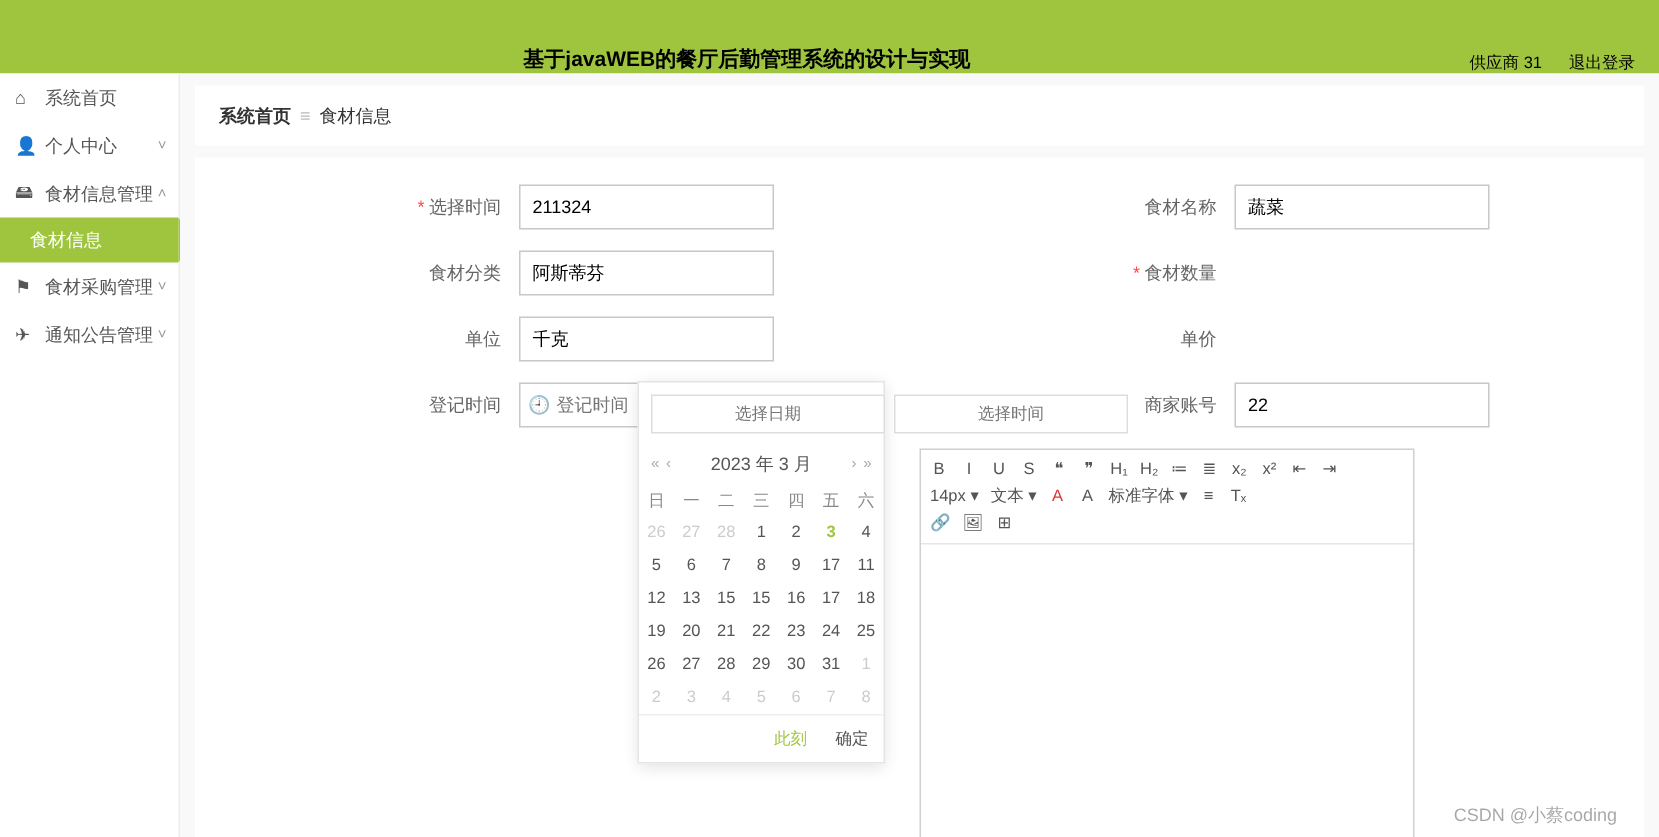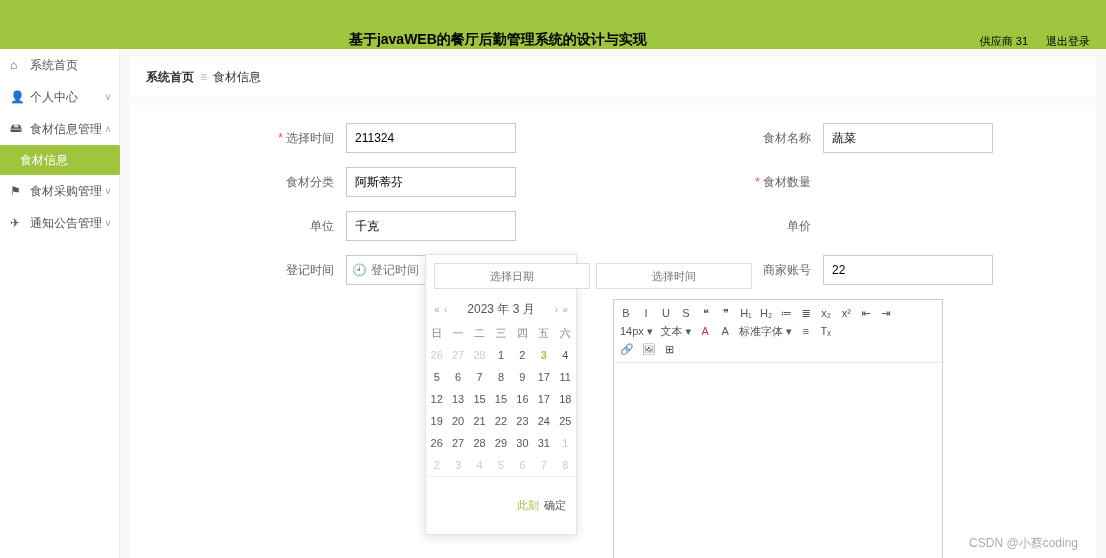--- a/index.html
+++ b/index.html
@@ -28,34 +28,34 @@
 .lbl .req{color:#ff4d4f;margin-right:3px}
 .inp{height:30px;border:1px solid #c8c8c8;padding:0 8px;font-size:12px;width:170px;background:#fff}
 .date-inp{width:110px;position:relative}
 .date-inp input{width:100%;height:30px;border:1px solid #c8c8c8;padding-left:24px;font-size:12px;color:#bbb}
 .date-inp .cal-ico{position:absolute;left:6px;top:8px;color:#bbb;font-size:12px}
 .editor{border:1px solid #d0d0d0;width:330px;background:#fff}
 .editor-tb{border-bottom:1px solid #e6e6e6;padding:4px 6px;font-size:11px;color:#555;line-height:18px}
 .editor-tb .tbrow{display:flex;flex-wrap:wrap;gap:8px;align-items:center}
 .editor-tb span{cursor:pointer;min-width:12px;text-align:center}
 .editor-body{height:210px}
-.dpicker{position:absolute;left:305px;top:205px;width:152px;background:#fff;border:1px solid #e4e4e4;box-shadow:0 2px 10px rgba(0,0,0,.12);font-size:11px;z-index:10}
+.dpicker{position:absolute;left:305px;top:205px;width:165px;background:#fff;border:1px solid #e4e4e4;box-shadow:0 2px 10px rgba(0,0,0,.12);font-size:11px;z-index:10}
 .dp-inputs{display:flex;gap:6px;padding:8px}
 .dp-inputs input{flex:1;height:26px;border:1px solid #ddd;padding:0 6px;font-size:11px;color:#bbb;text-align:center}
 .dp-head{display:flex;align-items:center;justify-content:center;padding:4px 6px;position:relative;color:#555}
 .dp-head .nav{position:absolute;font-size:10px;color:#aaa;cursor:pointer}
 .dp-head .nav.l1{left:8px}.dp-head .nav.l2{left:18px}
 .dp-head .nav.r1{right:18px}.dp-head .nav.r2{right:8px}
 .dp-title{font-size:12px}
 .dp-grid{width:100%;border-collapse:collapse}
 .dp-grid th,.dp-grid td{width:14.28%;text-align:center;height:22px;font-size:11px;color:#555}
 .dp-grid th{color:#888;font-weight:normal}
 .dp-grid td.muted{color:#ccc}
 .dp-grid td.today{color:#9fc53f;font-weight:bold}
-.dp-foot{display:flex;justify-content:flex-end;gap:5px;padding:21px 10px;border-top:1px solid #eee}
+.dp-foot{display:flex;justify-content:flex-end;gap:19px;padding:8px 10px;border-top:1px solid #eee}
 .dp-foot .btn{font-size:11px;cursor:pointer}
 .dp-foot .btn.cancel{color:#9fc53f}
 .dp-foot .btn.ok{color:#555}
 .watermark{position:absolute;right:28px;bottom:6px;font-size:12px;color:rgba(0,0,0,.35)}
 .cursor{position:absolute;left:432px;top:283px;font-size:13px;color:#000;pointer-events:none}
 </style>
 </head>
 <body>
 <div class="page">
 

